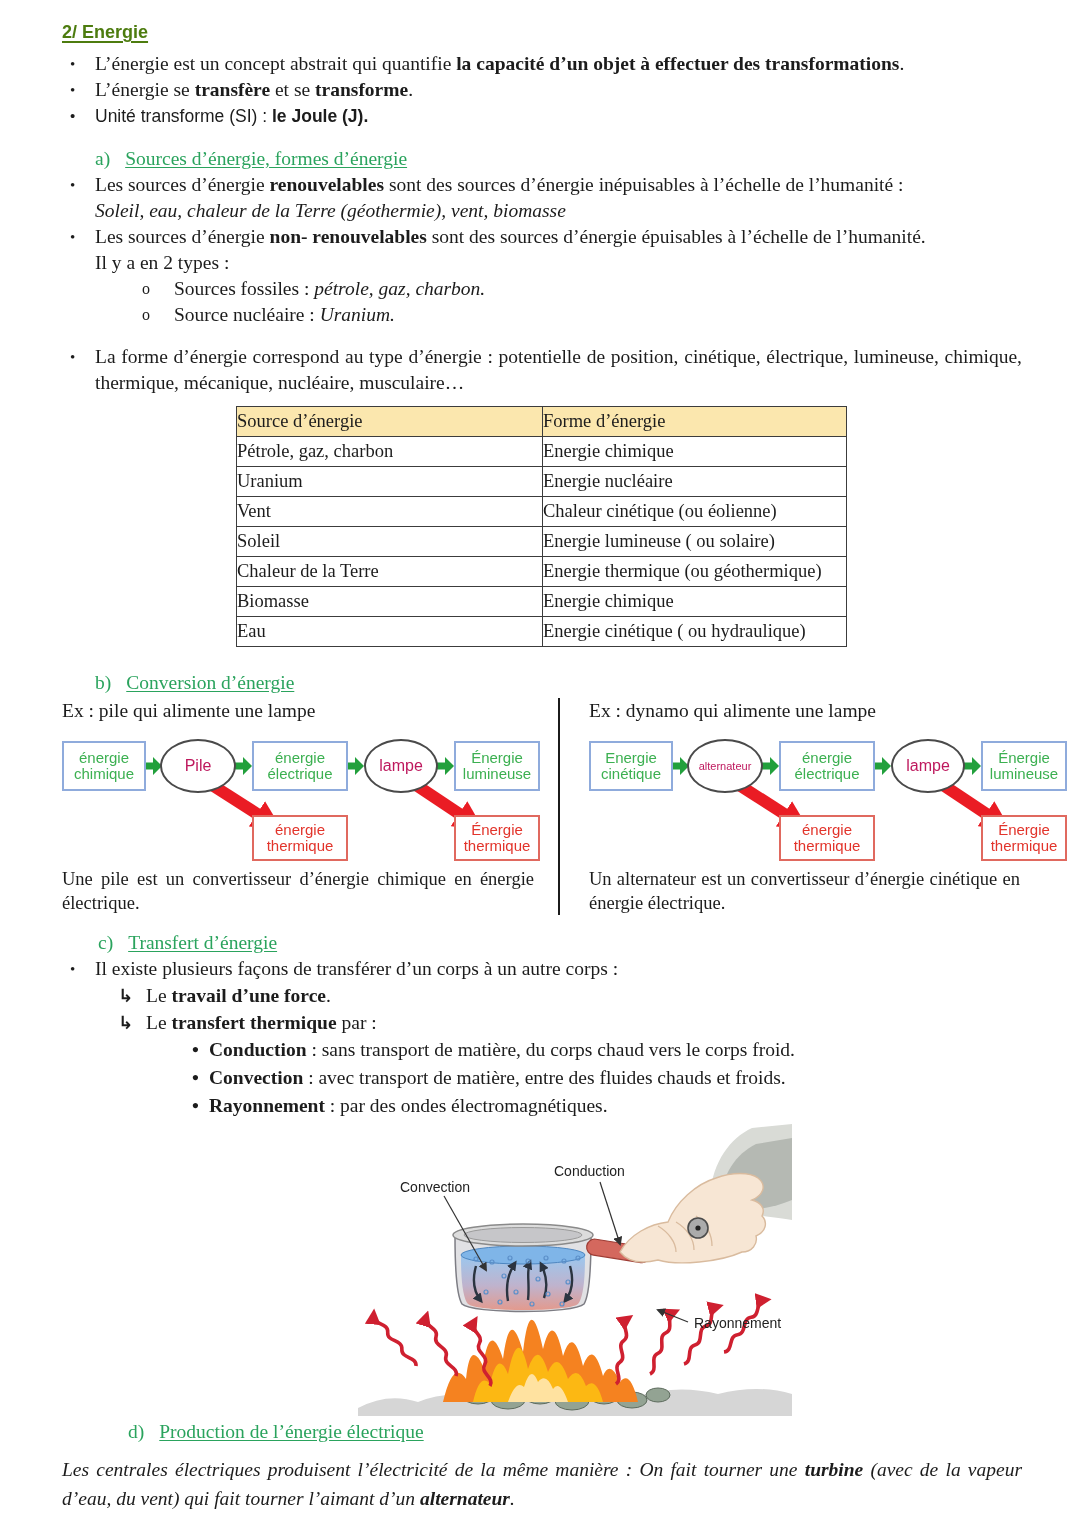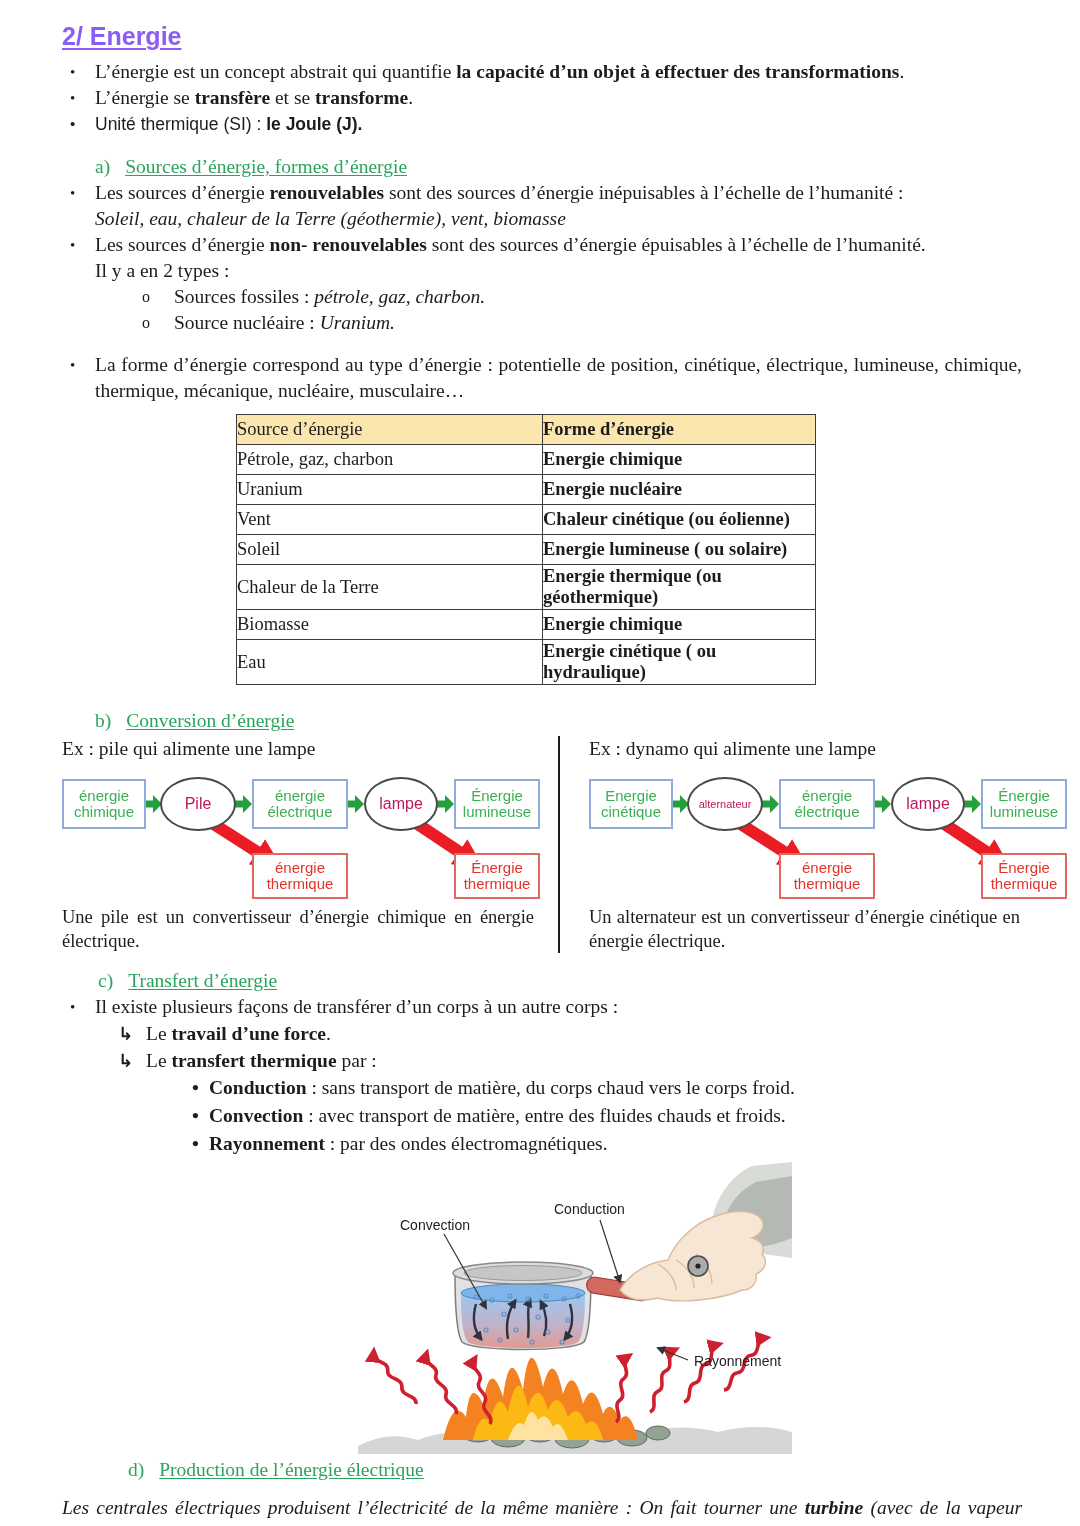--- a/index.html
+++ b/index.html
@@ -1,20 +1,20 @@
 <!DOCTYPE html>
 <html><head>
 <meta charset="utf-8">
 <style>
   * { margin:0; padding:0; box-sizing:border-box; }
   html,body { background:#ffffff; }
   body { width:1080px; height:1526px; font-family:"Liberation Serif", serif; color:#1c1c1c; }
   .page { position:relative; width:1080px; height:1526px; overflow:hidden; background:#fff; padding:22px 58px 0 62px; }
 
-  .title { font-family:"Liberation Sans", sans-serif; font-weight:bold; font-size:25px; color:#8b5cf6;
+  .title { font-family:"Liberation Sans", sans-serif; font-weight:bold; font-size:18px; color:#4d7c0f;
            text-decoration:underline; text-decoration-thickness:2px; text-underline-offset:3px; }
 
   ul { list-style:none; }
   .li { position:relative; padding-left:33px; font-size:19.5px; line-height:26px; text-align:justify; }
   .li .dot { position:absolute; left:8px; top:0; font-size:15px; }
   .sans { font-family:"Liberation Sans", sans-serif; font-size:17.5px; }
   b { font-weight:bold; }
   i { font-style:italic; }
 
   .intro { margin-top:8px; }
@@ -23,21 +23,21 @@
   .sec-head .t { text-decoration:underline; text-underline-offset:2px; }
 
   .olist { margin-left:72px; }
   .oli { position:relative; padding-left:40px; font-size:19.5px; line-height:26px; }
   .oli .om { position:absolute; left:8px; top:0; font-size:16px; }
   .gap-li { margin-top:16px; }
 
   table.src { border-collapse:collapse; margin:10px 0 0 174px; font-size:18.5px; }
   table.src td { border:1.6px solid #3c3c3c; height:30px; padding:1px 0; vertical-align:middle; }
   table.src .c1 { width:306px; }
-  table.src .c2 { width:273px;font-weight:bold; }
+  table.src .c2 { width:304px; }
   table.src tr.hdr td { background:#fbe7ae; }
 
   .bhead { margin-top:22px; }
   .examples { display:flex; margin-top:2px; }
   .ex-left  { width:496px; padding-right:24px; }
   .ex-right { width:462px; border-left:2px solid #1b1b1b; padding-left:29px; }
   .ex-title { font-size:19.5px; line-height:25px; }
   .dg { position:relative; height:134px; margin-top:4px; font-family:"Liberation Sans", sans-serif; font-weight:normal; }
   .dg svg.arrows { position:absolute; left:0; top:0; }
   .db { position:absolute; display:flex; align-items:center; justify-content:center; text-align:center;
@@ -69,21 +69,21 @@
     <li class="li">
       <span class="dot">•</span>
       <span>L’énergie est un concept abstrait qui quantifie </span><b>la capacité d’un objet à effectuer des transformations</b><span>.</span>
     </li>
     <li class="li">
       <span class="dot">•</span>
       <span>L’énergie se </span><b>transfère</b><span> et se </span><b>transforme</b><span>.</span>
     </li>
     <li class="li sans">
       <span class="dot">•</span>
-      <span>Unité thermique (SI) : </span><b>le Joule (J).</b>
+      <span>Unité transforme (SI) : </span><b>le Joule (J).</b>
     </li>
   </ul>
 
   <div class="sec-head">
     <span class="letter">a)</span><span class="t">Sources d’énergie, formes d’énergie</span>
   </div>
 
   <ul>
     <li class="li">
       <span class="dot">•</span>

